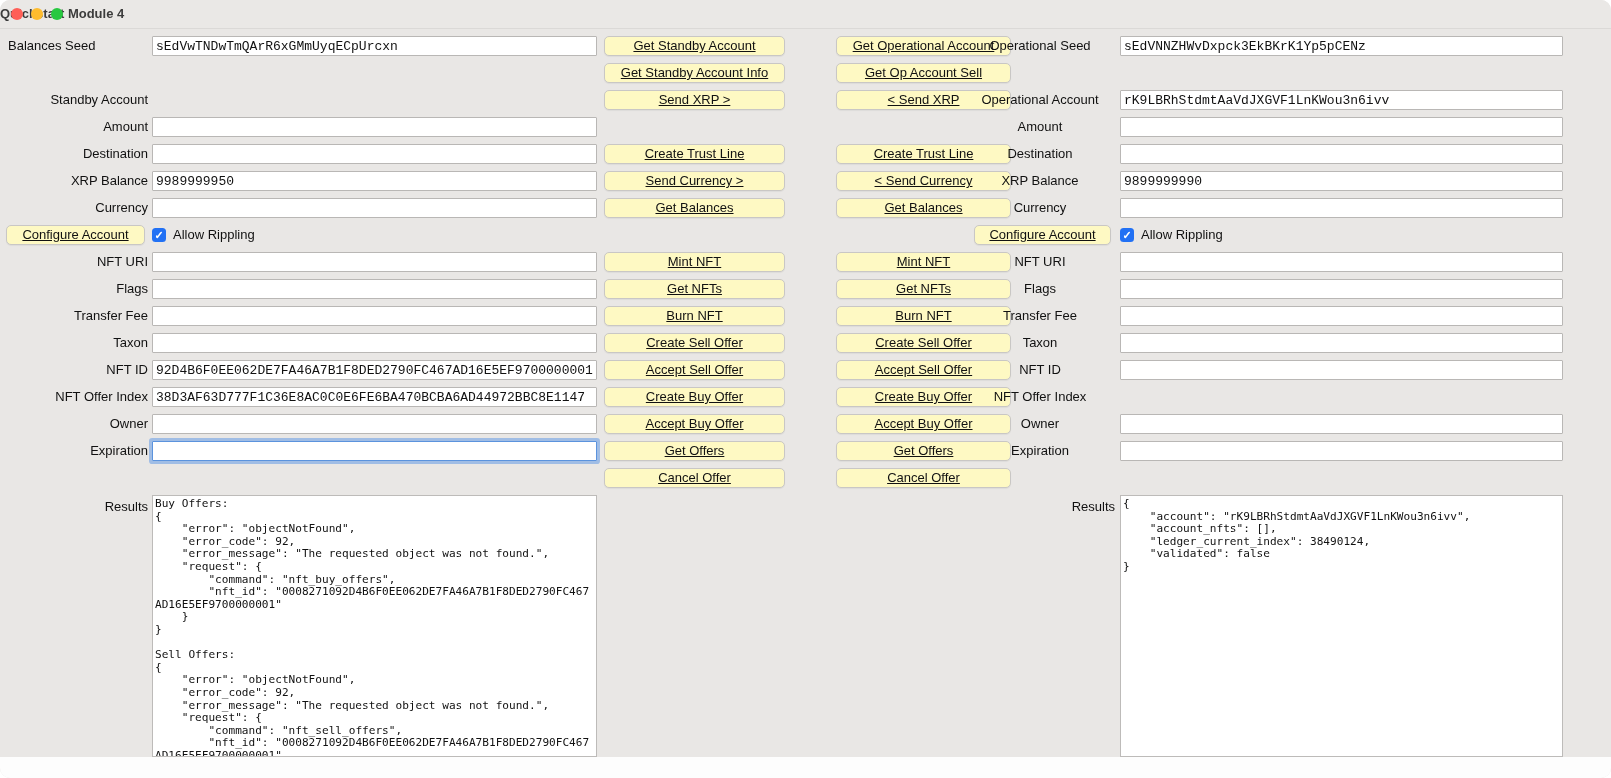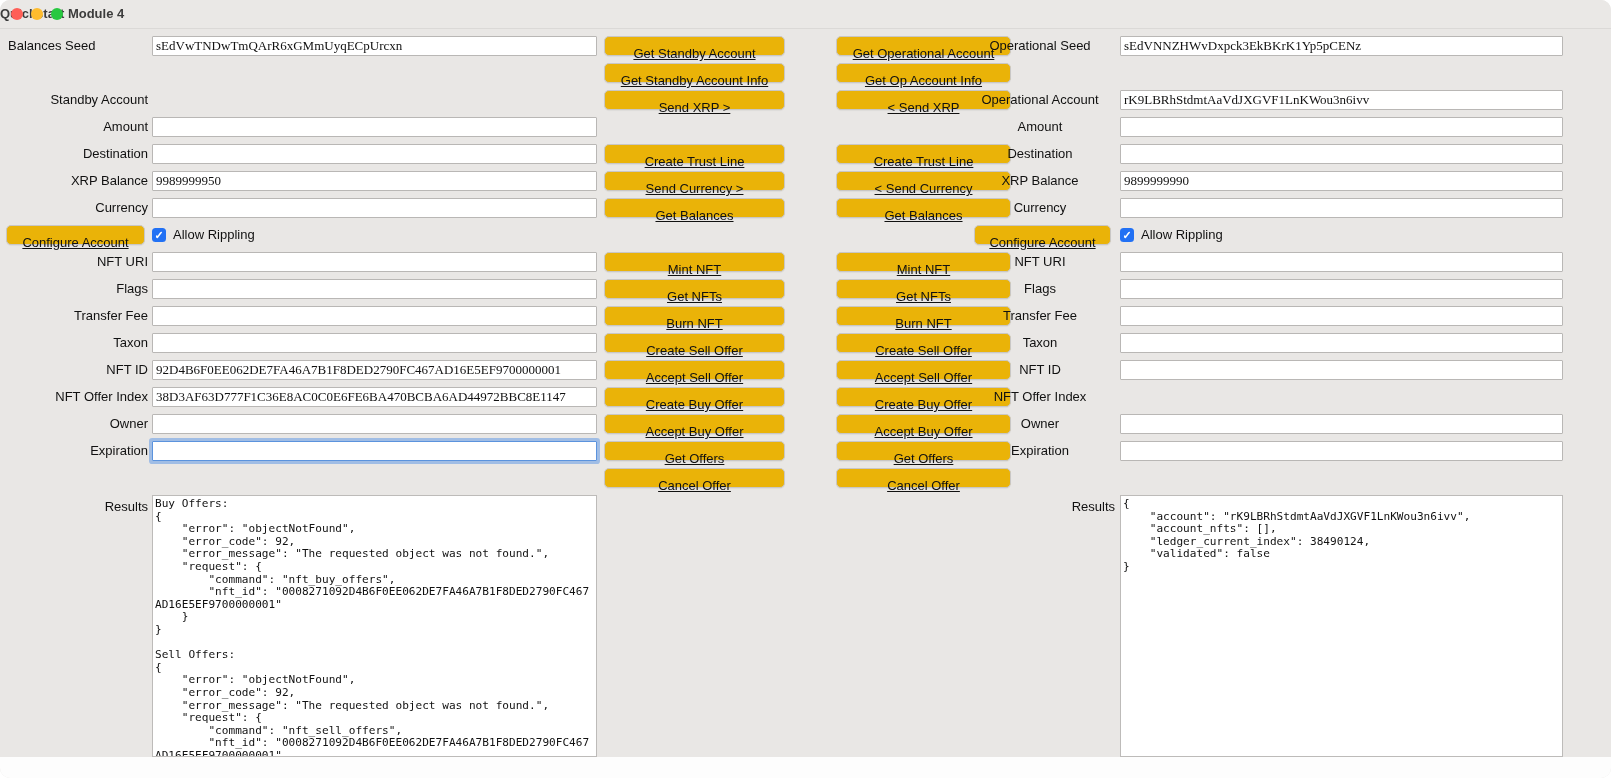--- a/index.html
+++ b/index.html
@@ -9,25 +9,25 @@
   .tl{position:absolute;top:8px;width:12px;height:12px;border-radius:50%;}
   .tl.red{left:11px;background:#ff5f57;}
   .tl.yellow{left:31px;background:#febc2e;}
   .tl.green{left:51px;background:#28c840;}
   .wtitle{width:100%;text-align:left;line-height:28px;font-size:13px;font-weight:bold;color:#3c3c3c;}
   .el{position:absolute;box-sizing:border-box;}
   .lab{height:20px;line-height:20px;font-size:13px;color:#111;white-space:nowrap;}
   .lab-l{left:0;width:148px;text-align:right;}
   .lab-l.sw{text-align:left;padding-left:8px;}
   .lab-r{left:965px;width:150px;text-align:center;}
-  .input{height:20px;background:#fff;border:1px solid #b9b7b5;border-radius:1px;font-family:Liberation Serif, serif;font-size:13px;color:#111;padding:0 3px;outline:none;}
+  .input{height:20px;background:#fff;border:1px solid #b9b7b5;border-radius:1px;font-family:Liberation Mono, monospace;font-size:13px;color:#111;padding:0 3px;outline:none;}
   .in-l{left:152px;width:445px;}
   .in-r{left:1120px;width:443px;}
   .input.focused{border:1px solid #5b93dd;box-shadow:0 0 0 3px rgba(100,155,230,.55);}
-  .btn{-webkit-appearance:none;appearance:none;height:20px;background:#eab308;border:1px solid #c9c7c5;border-radius:5px;font-family:"Liberation Sans",sans-serif;font-size:13px;color:#111;text-align:center;line-height:18px;padding:8px;box-shadow:0 1px 1px rgba(0,0,0,.05);white-space:nowrap;text-decoration:underline;}
+  .btn{-webkit-appearance:none;appearance:none;height:20px;background:#fef9c3;border:1px solid #c9c7c5;border-radius:5px;font-family:"Liberation Sans",sans-serif;font-size:13px;color:#111;text-align:center;line-height:18px;padding:0;box-shadow:0 1px 1px rgba(0,0,0,.05);white-space:nowrap;text-decoration:underline;}
   .b1{left:604px;width:181px;}
   .b2{left:836px;width:175px;}
   .cfg-l{left:6px;width:139px;}
   .cfg-r{left:974px;width:137px;}
   .cb{width:14px;height:14px;border-radius:3.5px;background:#2271f4;color:#fff;font-size:11px;line-height:14px;text-align:center;font-weight:bold;}
   .cb-l{left:152px;}
   .cb-r{left:1120px;}
   .cblab-l{left:173px;}
   .cblab-r{left:1141px;}
   .results{background:#fff;border:1px solid #bdbbb9;font-family:"DejaVu Sans Mono",monospace;font-size:11.1px;line-height:12.6px;color:#111;padding:2px;white-space:pre-wrap;word-break:break-all;overflow:hidden;}
@@ -116,21 +116,21 @@
     "request": {
         "command": "nft_sell_offers",
         "nft_id": "0008271092D4B6F0EE062DE7FA46A7B1F8DED2790FC467AD16E5EF9700000001"
     }
 }</div>
 
   <button class="el btn b1 r0">Get Standby Account</button>
   <button class="el btn b2 r0">Get Operational Account</button>
 
   <button class="el btn b1 r1">Get Standby Account Info</button>
-  <button class="el btn b2 r1">Get Op Account Info</button>
+  <button class="el btn b2 r1">Get Op Account Sell</button>
 
   <button class="el btn b1 r2">Send XRP &gt;</button>
   <button class="el btn b2 r2">&lt; Send XRP</button>
 
   <button class="el btn b1 r4">Create Trust Line</button>
   <button class="el btn b2 r4">Create Trust Line</button>
 
   <button class="el btn b1 r5">Send Currency &gt;</button>
   <button class="el btn b2 r5">&lt; Send Currency</button>
 

